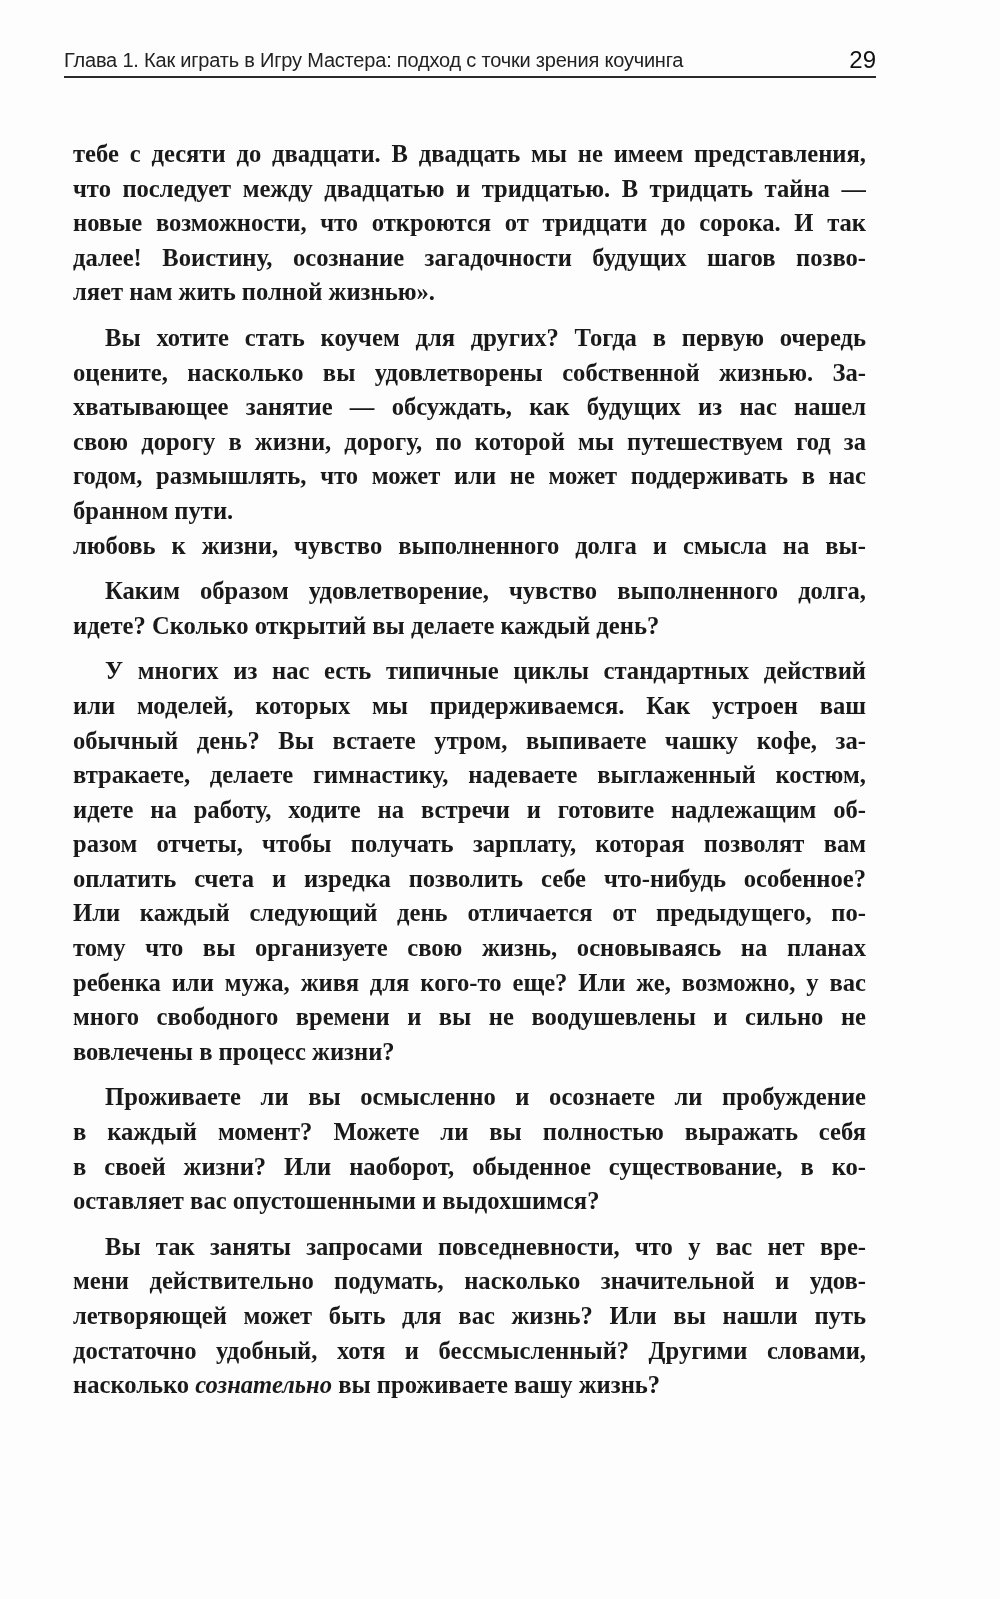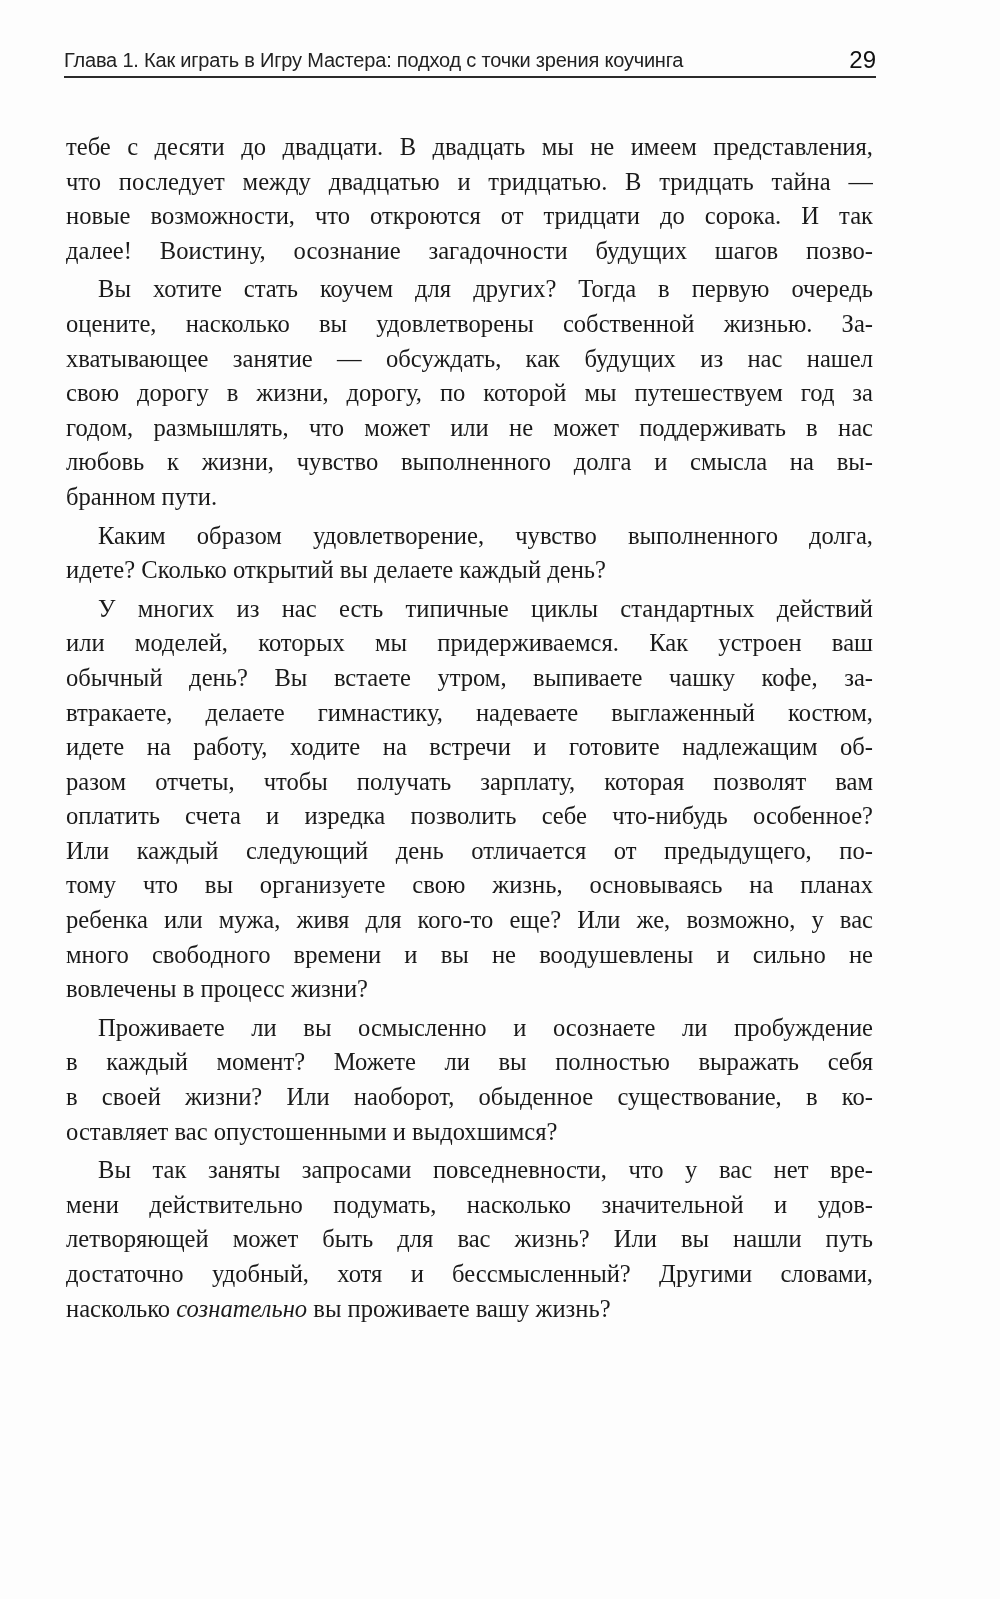--- a/index.html
+++ b/index.html
@@ -20,21 +20,21 @@
   }
   .header .page-num {
     position: absolute; right: 0; bottom: 2px;
     font-family: "Liberation Sans", sans-serif; font-size: 24px; font-weight: normal;
     color: #111;
   }
   .body-text {
     position: absolute; left: 62px; top: 126px; width: 815px;
     font-family: "Liberation Serif", serif; font-size: 24.6px;
   }
-  .para { margin: 4px; }
+  .para { margin: 11px; font-weight: bold; }
   .line {
     display: block; height: 34.6px; line-height: 34.6px;
     text-align: justify; text-align-last: justify; white-space: nowrap;
     overflow: hidden;
   }
   .line.last { text-align-last: left; }
   .line.indent { padding-left: 32px; }
   em { font-style: italic; }
 </style>
 </head>
@@ -45,30 +45,31 @@
   <span class="page-num">29</span>
 </div>
 
 <div class="body-text">
 
   <div class="para">
     <span class="line">тебе с десяти до двадцати. В двадцать мы не имеем представления,</span>
     <span class="line">что последует между двадцатью и тридцатью. В тридцать тайна —</span>
     <span class="line">новые возможности, что откроются от тридцати до сорока. И так</span>
     <span class="line">далее! Воистину, осознание загадочности будущих шагов позво-</span>
+    <span class="line last">ляет нам жить полной жизнью».</span>
   </div>
 
   <div class="para">
     <span class="line indent">Вы хотите стать коучем для других? Тогда в первую очередь</span>
     <span class="line">оцените, насколько вы удовлетворены собственной жизнью. За-</span>
     <span class="line">хватывающее занятие — обсуждать, как будущих из нас нашел</span>
     <span class="line">свою дорогу в жизни, дорогу, по которой мы путешествуем год за</span>
     <span class="line">годом, размышлять, что может или не может поддерживать в нас</span>
+    <span class="line last">бранном пути.</span>
     <span class="line">любовь к жизни, чувство выполненного долга и смысла на вы-</span>
-    <span class="line last">бранном пути.</span>
   </div>
 
   <div class="para">
     <span class="line indent">Каким образом удовлетворение, чувство выполненного долга,</span>
     <span class="line last">идете? Сколько открытий вы делаете каждый день?</span>
   </div>
 
   <div class="para">
     <span class="line indent">У многих из нас есть типичные циклы стандартных действий</span>
     <span class="line">или моделей, которых мы придерживаемся. Как устроен ваш</span>

